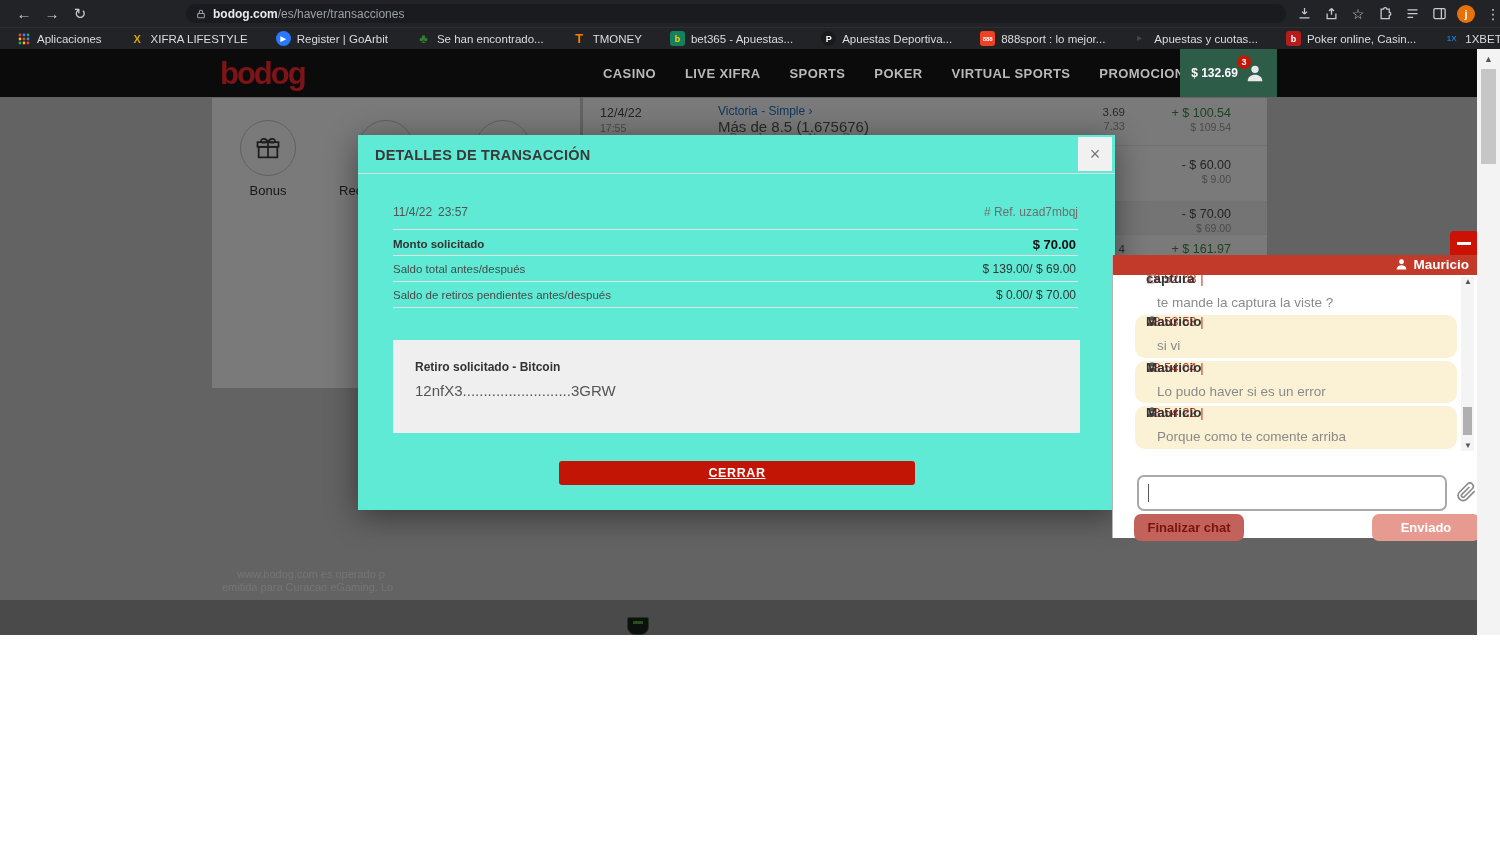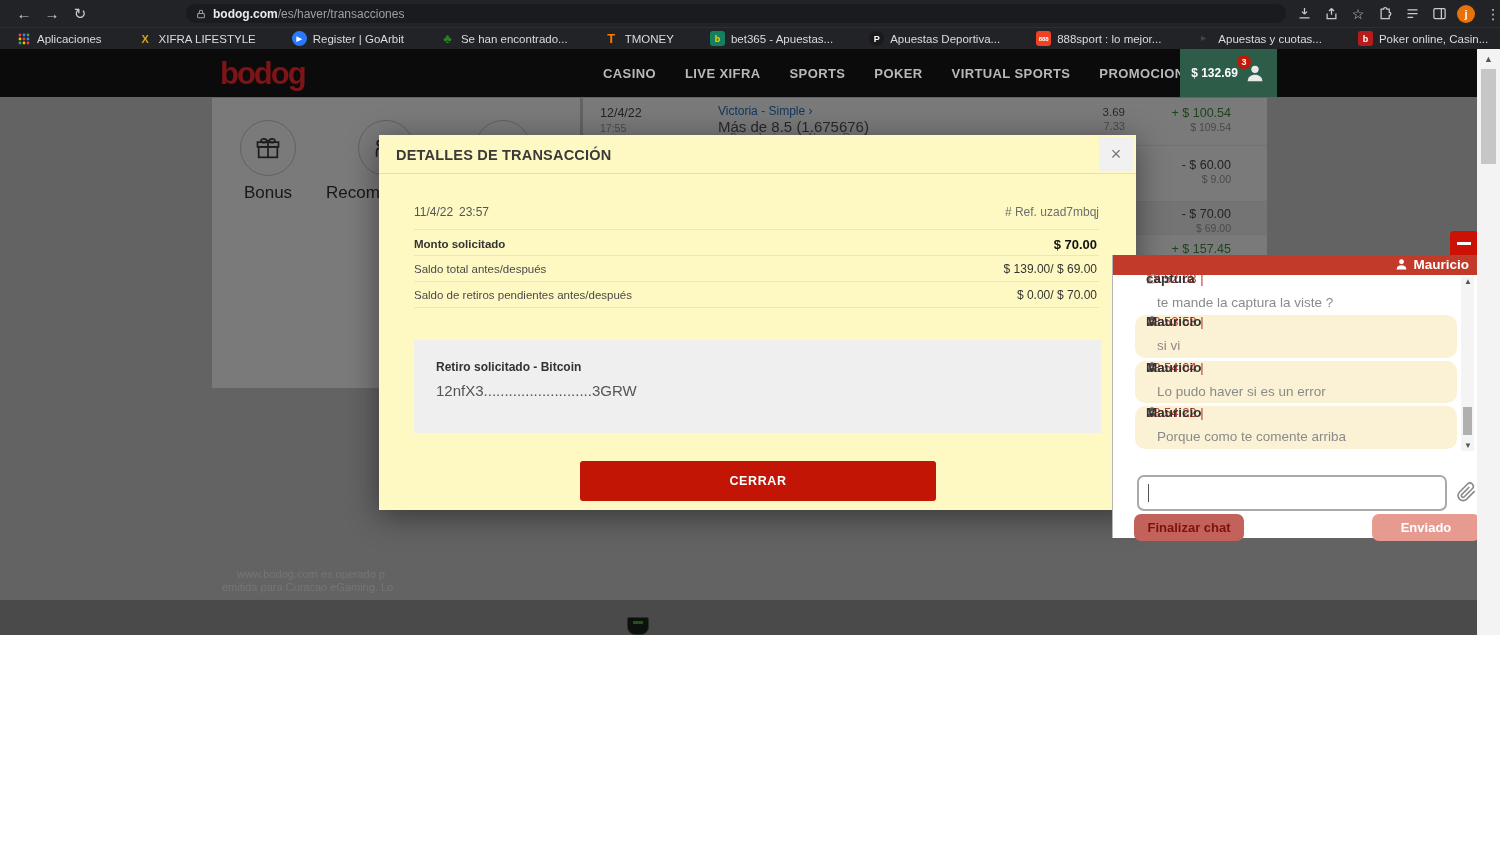--- a/index.html
+++ b/index.html
@@ -11,21 +11,21 @@
   #toolbar { left:0; top:0; width:1500px; height:27px; background:#222326; display:flex; align-items:center; z-index:500; }
   .tb-btn { color:#c7cbd1; font-size:15px; width:28px; text-align:center; cursor:pointer; }
   #omnibox { position:absolute; left:186px; top:4px; width:1100px; height:19px; border-radius:10px; background:#1a1b1e; display:flex; align-items:center; padding:0 10px; }
   #omnibox svg { margin-right:7px; }
   .url-host { color:#e8eaed; font-size:12px; font-weight:bold; }
   .url-path { color:#9aa0a6; font-size:12px; }
   #tb-right { position:absolute; left:1295px; top:0; height:27px; display:flex; align-items:center; gap:9px; z-index:510; }
   .tbr-ic { width:18px; height:18px; display:flex; align-items:center; justify-content:center; color:#c7cbd1; font-size:14px; }
   #avatar-j { width:18px; height:18px; border-radius:50%; background:#e8710a; color:#fff; font-size:11px; font-weight:bold; display:flex; align-items:center; justify-content:center; }
 
-  #bookmarks { left:0; top:27px; width:1500px; height:22px; background:#222326; border-top:1px solid #2d2e31; display:flex; align-items:center; padding-left:8px; gap:20px; z-index:500; }
+  #bookmarks { left:0; top:27px; width:1500px; height:22px; background:#222326; border-top:1px solid #2d2e31; display:flex; align-items:center; padding-left:8px; gap:12px; z-index:500; }
   .bm { display:flex; align-items:center; gap:6px; padding:0 8px; height:20px; border-radius:10px; cursor:pointer; flex:0 0 auto; }
   .bm-label { color:#dadce0; font-size:11.5px; white-space:nowrap; }
   .fav { width:15px; height:15px; border-radius:3px; display:flex; align-items:center; justify-content:center; font-size:9px; font-weight:bold; flex:0 0 auto; }
 
   
   #bheader { left:0; top:49px; width:1477px; height:48px; background:#0b0b0b; z-index:10; }
   #bodog-logo { position:absolute; left:220px; top:7px; font-size:31px; font-weight:bold; letter-spacing:-2px; color:#7e1418; }
   #bnav { position:absolute; left:603px; top:0; height:48px; display:flex; align-items:center; gap:29px; }
   .bnav-item { color:#b9b9b9; font-size:13px; font-weight:bold; letter-spacing:.4px; white-space:nowrap; cursor:pointer; }
   #balance-box { position:absolute; left:1180px; top:0; width:97px; height:48px; background:#2d5c49; display:flex; align-items:center; justify-content:center; gap:6px; cursor:pointer; }
@@ -33,21 +33,21 @@
   #balance-badge { position:absolute; right:26px; top:6px; width:14px; height:14px; border-radius:50%; background:#c21807; color:#fff; font-size:9px; font-weight:bold; display:flex; align-items:center; justify-content:center; }
 
   
   #content { left:0; top:97px; width:1477px; height:538px; background:#cfcfcf; overflow:hidden; z-index:1; }
   #content > * { position:absolute; }
   #overlay { position:absolute; left:0; top:0; width:1477px; height:538px; background:rgba(0,0,0,0.52); z-index:50; }
 
   #account-card { left:212px; top:1px; width:368px; height:290px; background:#fff; }
   .acct-item { position:absolute; top:22px; width:120px; text-align:center; }
   .acct-circle { width:56px; height:56px; border:1px solid #c9c9c9; border-radius:50%; margin:0 auto; display:flex; align-items:center; justify-content:center; }
-  .acct-label { margin-top:7px; font-size:17px; color:#333; }
+  .acct-label { margin-top:7px; font-size:13px; color:#333; }
 
   #tx-list { left:583px; top:1px; width:684px; height:262px; background:#fff; }
   .txrow { position:absolute; left:0; width:684px; border-bottom:1px solid #ececec; }
   .txrow span { position:absolute; white-space:nowrap; }
   .tx-date { left:17px; top:6px; font-size:12.5px; color:#4a4a4a; }
   .tx-time { left:17px; top:22px; font-size:10.5px; color:#9a9a9a; }
   .tx-link { left:135px; color:#2474c2; font-size:12px; }
   .tx-sub  { left:135px; font-size:15px; color:#555; }
   .tx-mut  { left:147px; font-size:10.5px; color:#9e9e9e; }
   .tx-odd1 { right:142px; text-align:right; font-size:11.5px; color:#555; }
@@ -57,38 +57,38 @@
   .tx-bal  { right:36px; text-align:right; font-size:10.5px; color:#9a9a9a; }
   .tx-chev { left:360px; color:#2474c2; font-size:13px; font-weight:bold; }
 
   #footer-line1 { left:237px; top:471px; font-size:11px; color:#f2f2f2; white-space:nowrap; }
   #footer-line2 { left:222px; top:484px; font-size:11px; color:#f2f2f2; white-space:nowrap; }
   #footer-bar { left:0; top:503px; width:1477px; height:35px; background:#9c9c9c; }
   #footer-badge { left:627px; top:520px; width:22px; height:18px; background:#1d241d; border:1px solid #4c6b3c; border-radius:2px 2px 8px 8px; }
   #footer-badge i { display:block; width:10px; height:3px; background:#57a33e; margin:3px auto 0; }
 
   
-  #modal { left:358px; top:135px; width:757px; height:375px; background:#fef9c3; z-index:100; box-shadow:0 6px 30px rgba(0,0,0,.45);margin-left:21px; }
+  #modal { left:358px; top:135px; width:757px; height:375px; background:#5eead4; z-index:100; box-shadow:0 6px 30px rgba(0,0,0,.45); }
   #modal * { position:absolute; }
   #modal-title { left:17px; top:12px; font-size:14.5px; font-weight:bold; color:#3a3a3a; letter-spacing:.2px; }
   #modal-close { right:3px; top:2px; width:34px; height:34px; background:#f1f1f1; display:flex; align-items:center; justify-content:center; color:#777; font-size:18px; cursor:pointer; }
   #modal-hr { left:0; top:38px; width:757px; border-top:1px solid #ddd; }
   #m-date { left:35px; top:70px; font-size:12px; color:#555; }
   #m-time { left:80px; top:70px; font-size:12px; color:#555; }
   #m-ref  { right:37px; top:70px; font-size:12px; color:#6e6e6e; }
   .mrow { left:35px; width:685px; height:26px; border-bottom:1px solid #e3e3e3; }
   .mrow .ml { position:absolute; left:0; top:7px; font-size:11.5px; color:#4a4a4a; }
   .mrow .mv { position:absolute; right:2px; top:6px; font-size:12px; color:#333; }
   .mrow.first { border-top:1px solid #e3e3e3; height:27px; }
   .mrow.first .ml { font-weight:bold; color:#333; top:8px; }
   .mrow.first .mv { font-weight:bold; font-size:13px; color:#111; top:7px; }
   #m-box { left:35px; top:205px; width:687px; height:93px; background:#efefef; }
   #m-box-title { left:22px; top:20px; font-size:12px; font-weight:bold; color:#333; }
   #m-box-val { left:22px; top:42px; font-size:15px; color:#555; }
-  #m-cerrar { left:201px; top:326px; width:356px; height:40px; background:#c31505; border-radius:3px; color:#fff; font-size:12.5px; font-weight:bold; letter-spacing:.6px; display:flex; align-items:center; justify-content:center; cursor:pointer; }
+  #m-cerrar { left:201px; top:326px; width:356px; height:24px; background:#c31505; border-radius:3px; color:#fff; font-size:12.5px; font-weight:bold; letter-spacing:.6px; display:flex; align-items:center; justify-content:center; cursor:pointer;text-decoration:underline; }
 
   
   #chat-min { left:1450px; top:231px; width:28px; height:24px; background:#cb1204; border-radius:4px 4px 0 0; z-index:120; display:flex; align-items:center; justify-content:center; cursor:pointer; }
   #chat-min i { display:block; width:14px; height:3px; background:#fff; }
   #chat { left:1112px; top:255px; width:365px; height:283px; background:#fff; z-index:120; border-left:1px solid #b5b5b5;padding-left:32px; }
   #chat * { position:absolute; }
   #chat-header { left:0; top:0; width:365px; height:20px; background:#c23a2a; }
   #chat-agent-wrap { right:9px; top:2px; display:flex; align-items:center; gap:5px; position:absolute; }
   #chat-agent-wrap svg { position:static; }
   #chat-agent { position:static; color:#fff; font-size:13.5px; font-weight:bold; }
@@ -314,21 +314,21 @@
         <span class="tx-date" style="top:5px">11/4/22</span>
         <span class="tx-time" style="top:20px">23:57</span>
         <span class="tx-link" style="top:8px">Retiro solicitado - Bitcoin</span>
         <span class="tx-chev" style="top:7px">›</span>
         <span class="tx-amt" style="top:5px">- $ 70.00</span>
         <span class="tx-bal" style="top:20px">$ 69.00</span>
       </div>
       <div class="txrow" style="top:137px;height:48px">
         <span class="tx-odd1" style="top:8px">4</span>
         <span class="tx-odd2" style="top:21px">54</span>
-        <span class="tx-amt green" style="top:7px">+ $ 157.45</span>
+        <span class="tx-amt green" style="top:7px">+ $ 161.97</span>
         <span class="tx-bal" style="top:22px">$ 139.00</span>
       </div>
       <div class="txrow" style="top:185px;height:48px;background:#f7f7f7">
         <span class="tx-amt" style="top:10px">- $ 40.00</span>
         <span class="tx-bal" style="top:25px">$ 35.00</span>
       </div>
       <div class="txrow" style="top:233px;height:29px;border-bottom:none">
         <span class="tx-amt green" style="top:5px">+ $ 75.00</span>
       </div>
     </div>

